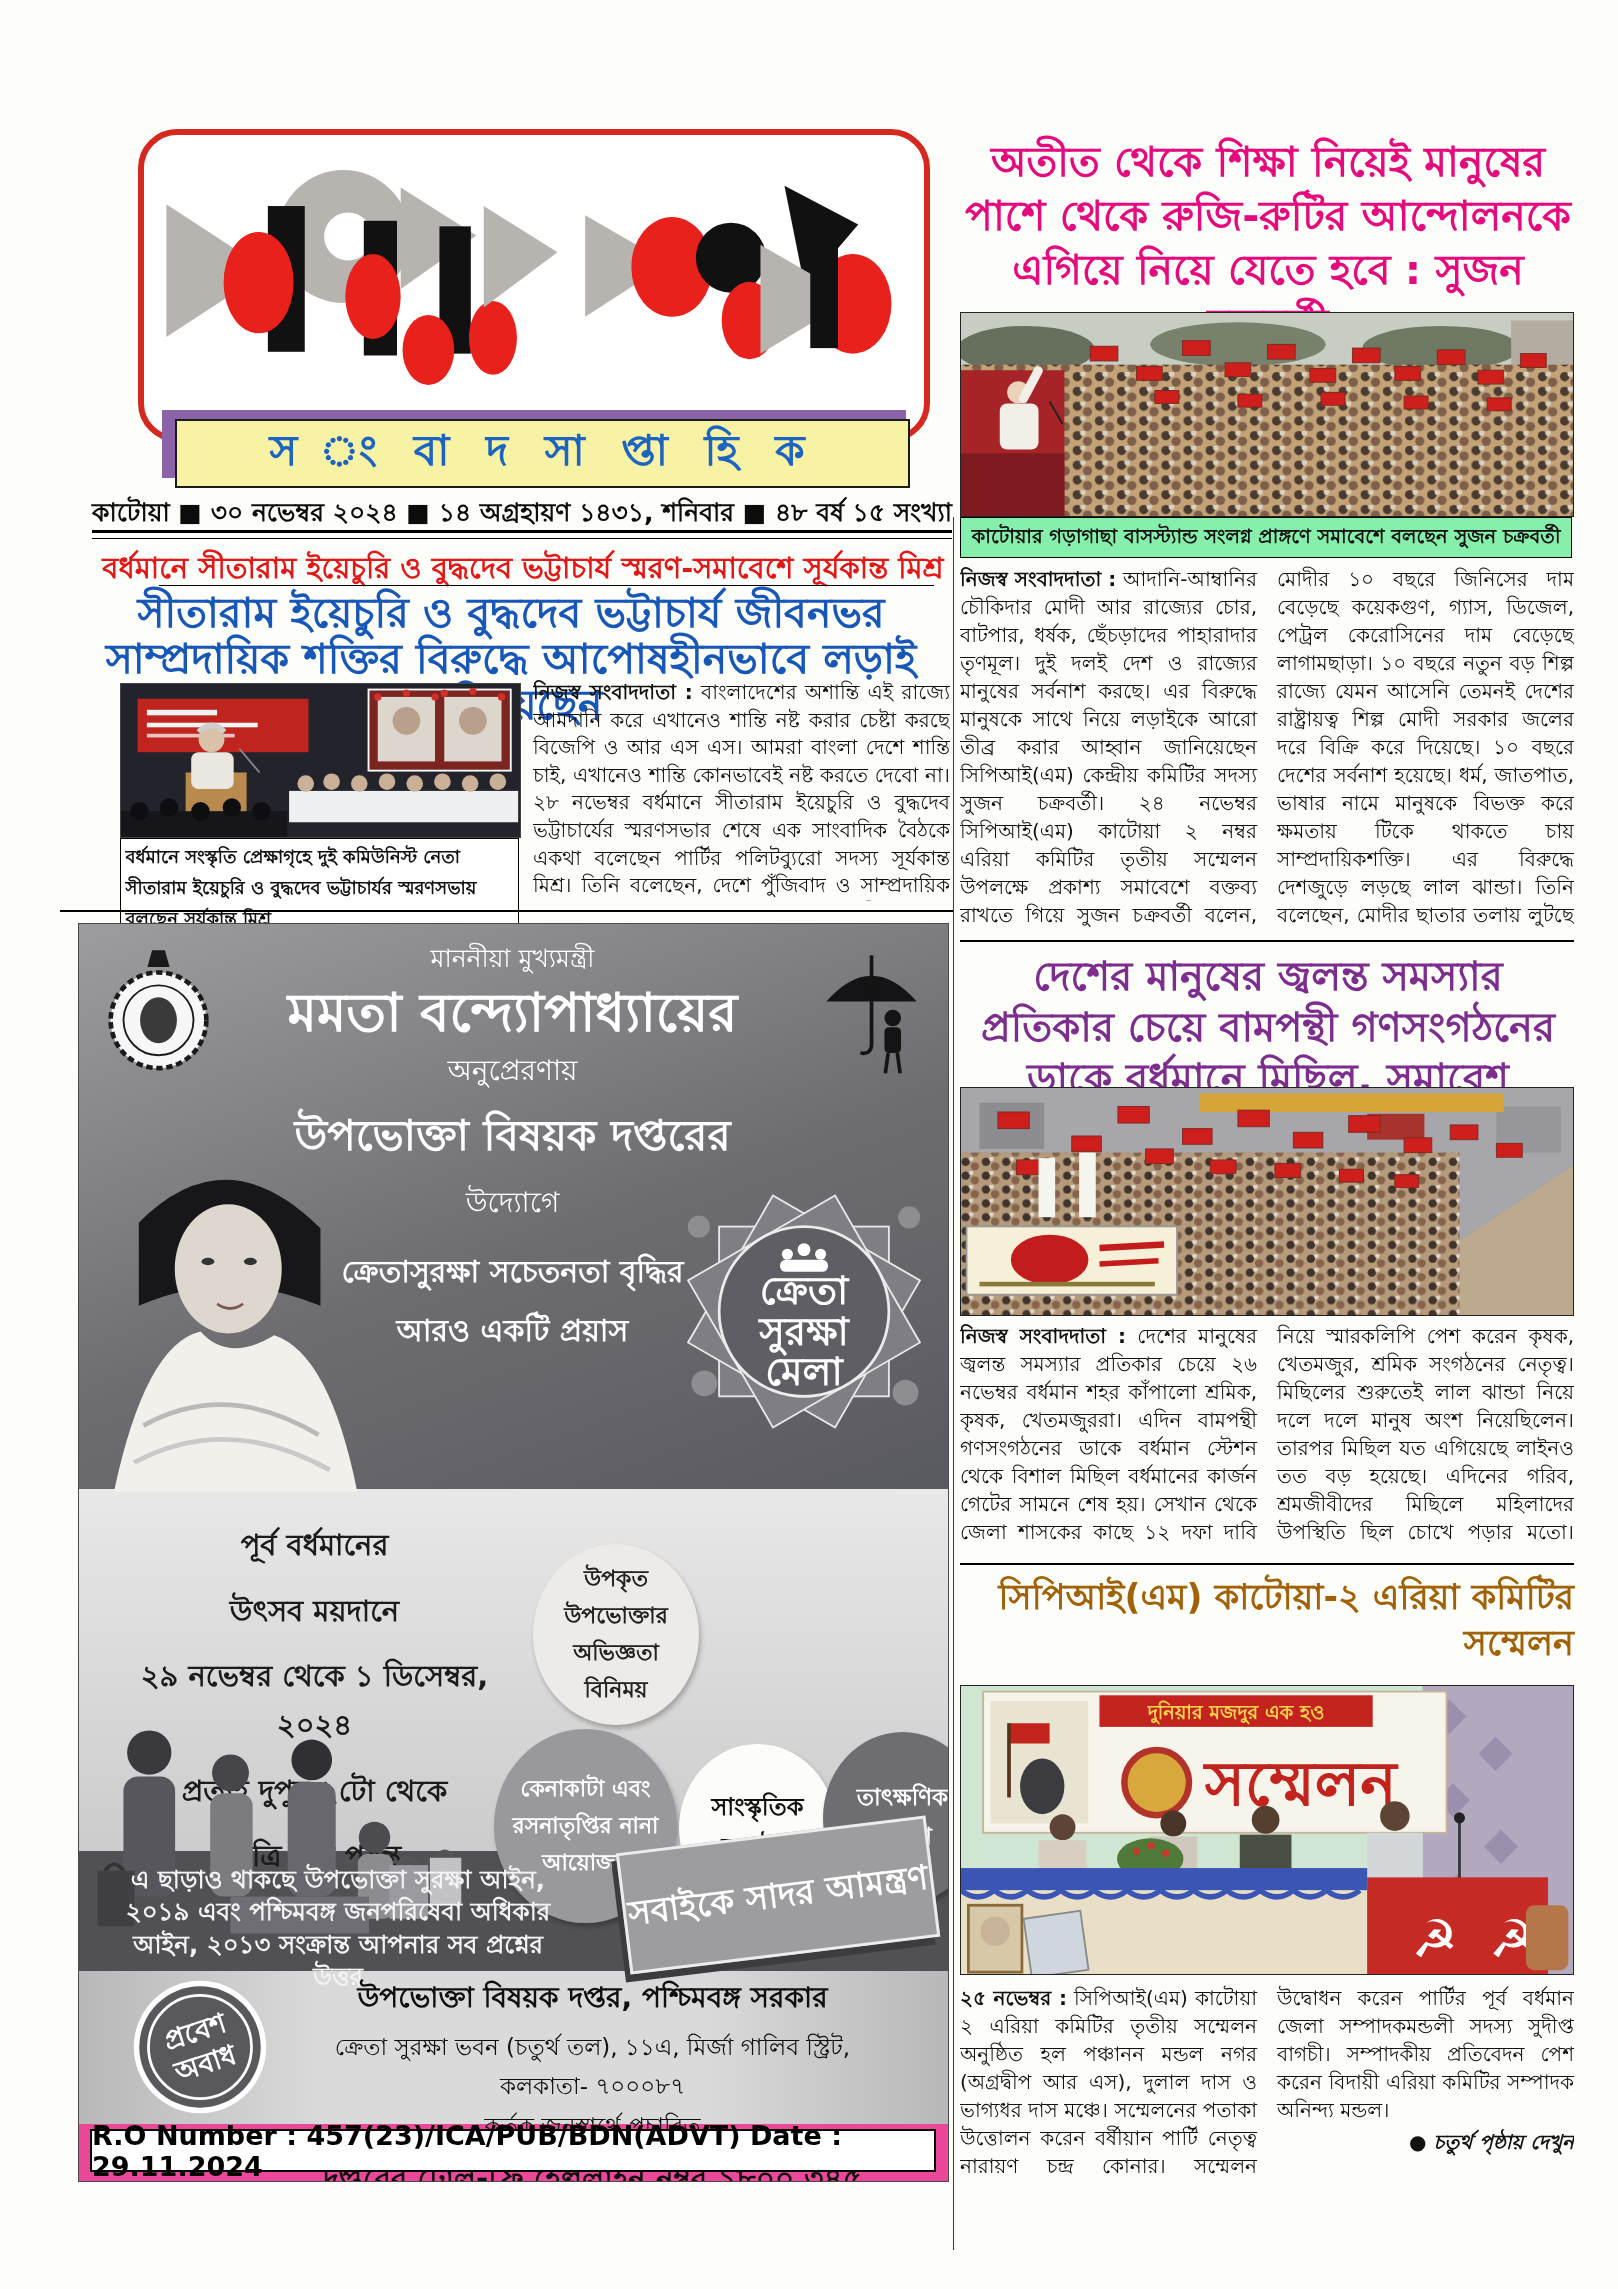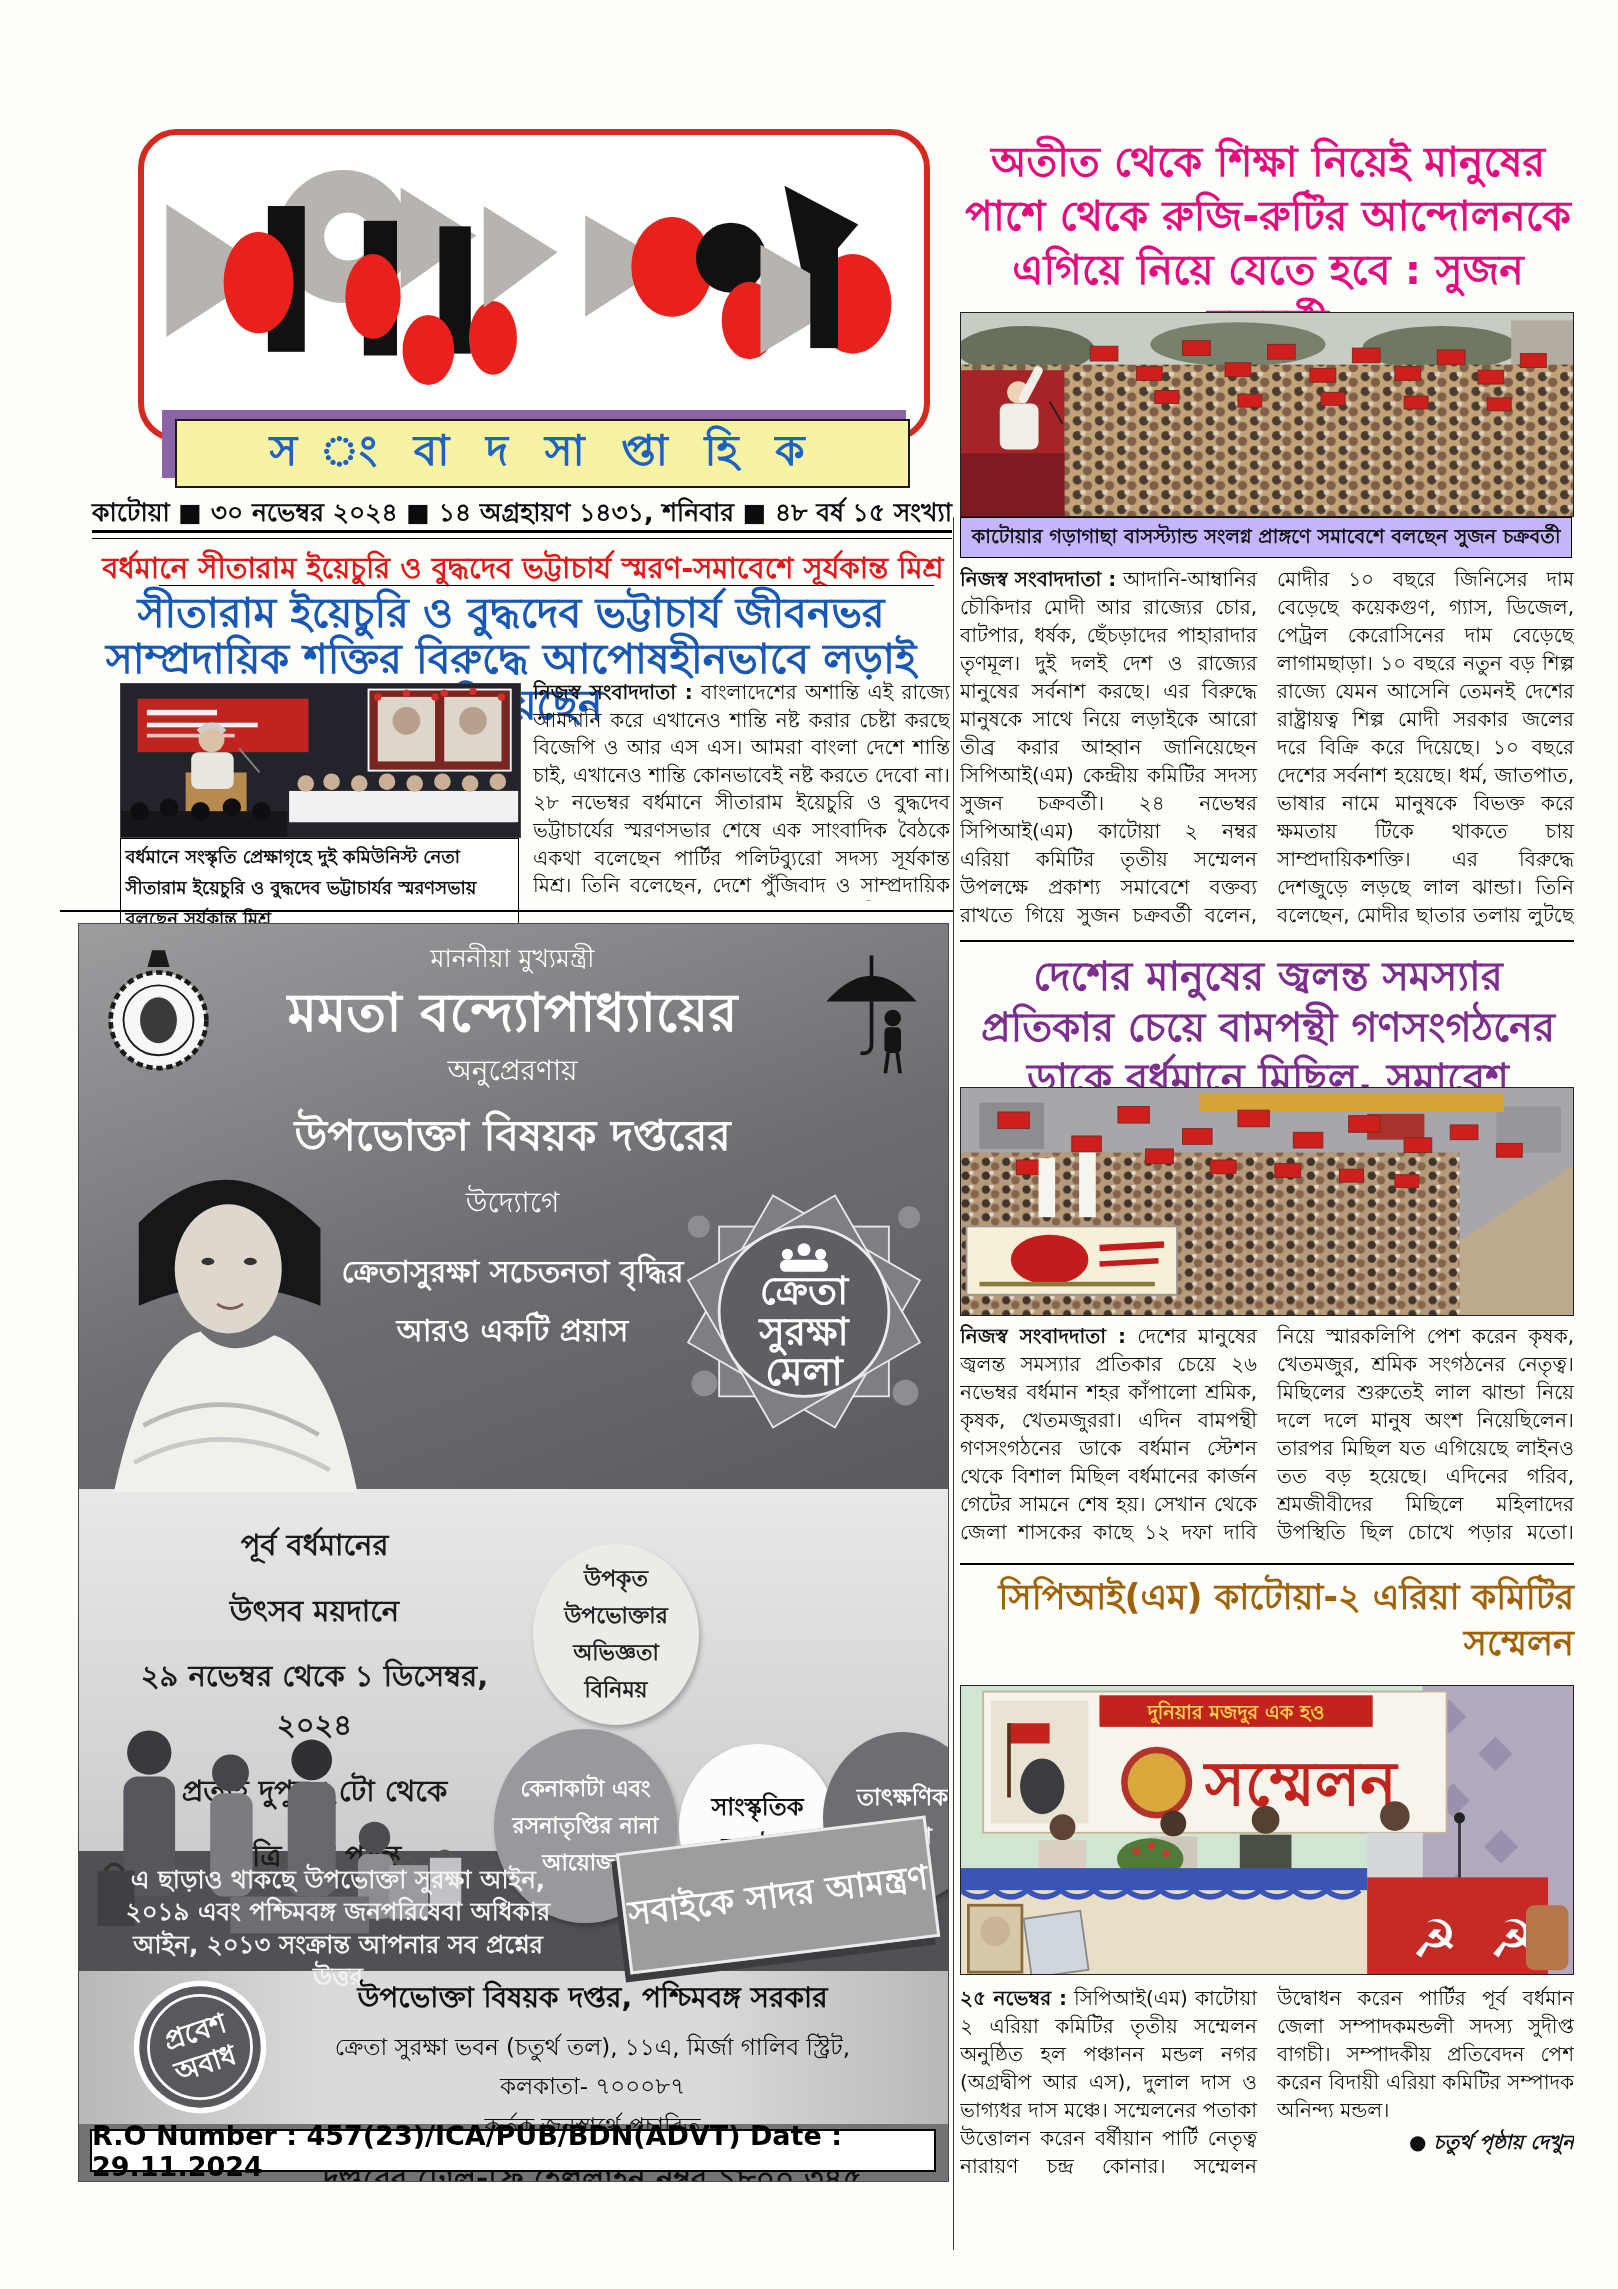--- a/index.html
+++ b/index.html
@@ -20,21 +20,21 @@
   #a1-kicker{left:102px;top:545px;width:842px;text-align:center;color:#e41717;font-size:29px;font-weight:bold;}
   #a1-kicker-rule{left:159px;top:585px;width:775px;border-top:1.8px solid #000;}
   #a1-headline{left:66px;top:591px;width:890px;text-align:center;color:#1657b8;font-size:41px;font-weight:bold;line-height:1.12;}
   #a1-photo{left:120px;top:683px;width:399px;height:153px;border:0.9px solid #444;background:#23242b;}
   #a1-caption{left:120px;top:838px;width:388px;border:1.8px solid #000;padding:3.7px 4.6px;font-size:18px;
               font-weight:bold;text-align:left;background:#fff;}
   #a1-body{left:533px;top:679px;width:417px;height:222px;font-size:20px;line-height:1.38;text-align:justify;overflow:hidden;}
   .jump{display:block;text-align:right;font-weight:bold;font-style:italic;margin-top:3.7px;}
   #a1-rule{left:60px;top:910px;width:893px;border-top:2.8px solid #000;}
   
-  #ad{left:78px;top:923px;width:869px;height:1257px;border:1.8px solid #4a4a4a;background:#737373;overflow:hidden;}
+  #ad{left:78px;top:923px;width:869px;height:1257px;border:1.8px solid #4a4a4a;background:#ec4899;overflow:hidden;}
   .ad-top{position:absolute;left:0;top:0;width:869px;height:565px;background:linear-gradient(160deg,#9d9da0 0%,#6d6d71 55%,#595960 100%);}
   .ad-light{position:absolute;left:0;top:565px;width:869px;height:362px;background:linear-gradient(180deg,#e8e8e8,#cccccc);}
   .ad-dark2{position:absolute;left:0;top:927px;width:869px;height:120px;background:#505055;}
   .ad-footer{position:absolute;left:0;top:1047px;width:869px;height:153px;background:linear-gradient(90deg,#b8b8b8,#dadada 28%,#dadada 72%,#b8b8b8);}
   #ad-toplines{position:absolute;left:138px;top:14.8px;width:591px;text-align:center;color:#fff;}
   #ad-toplines .t0{font-size:25px;margin-bottom:3.7px;}
   #ad-toplines .t1{font-size:53px;font-weight:bold;line-height:1.05;}
   #ad-toplines .t2{font-size:28px;margin:7.4px 0;}
   #ad-toplines .t3{font-size:42px;font-weight:bold;}
   #ad-toplines .t4{font-size:28px;margin:7.4px 0;}
@@ -64,21 +64,21 @@
   #ad-footer-lines{position:absolute;left:218px;top:1052px;width:591px;text-align:center;color:#0f0f0f;}
   #ad-footer-lines .f0{font-size:28px;font-weight:bold;}
   #ad-footer-lines .f1{font-size:23px;margin-top:5.5px;}
   #ad-footer-lines .f2{font-size:23px;margin-top:1.8px;}
   #ad-footer-lines .f3{font-size:29.5px;font-weight:bold;margin-top:9.2px;}
   #ad-ro{position:absolute;left:11px;top:1205px;width:842px;height:39px;background:#fff;border:2.8px solid #000;
          display:flex;align-items:center;justify-content:center;font-size:27px;font-weight:bold;color:#000;}
   
   #a2-headline{left:962px;top:135px;width:612px;text-align:center;color:#e50b7e;font-size:41px;font-weight:bold;line-height:1.32;}
   #a2-photo{left:960px;top:312px;width:612px;height:203px;border:1.8px solid #222;background:#c7cdc3;}
-  #a2-caption{left:960px;top:517px;width:601px;border:1.8px solid #000;padding:3.7px 4.6px;font-size:19.4px;font-weight:bold;text-align:center;background:#c4b5fd;}
+  #a2-caption{left:960px;top:517px;width:601px;border:1.8px solid #000;padding:3.7px 4.6px;font-size:19.4px;font-weight:bold;text-align:center;background:#86efac;}
   .twocol{column-count:2;column-gap:20px;font-size:20px;line-height:1.4;text-align:justify;overflow:hidden;}
   #a2-body{left:960px;top:565px;width:614px;height:369px;}
   #rule-r1{left:960px;top:940px;width:614px;border-top:2.8px solid #000;}
   #a3-headline{left:962px;top:951px;width:612px;text-align:center;color:#7c2d8e;font-size:40px;font-weight:bold;line-height:1.28;}
   #a3-photo{left:960px;top:1087px;width:612px;height:227px;border:1.8px solid #222;background:#a7a7ab;}
   #a3-body{left:960px;top:1322px;width:614px;height:238px;}
   #rule-r2{left:960px;top:1563px;width:614px;border-top:2.8px solid #000;}
   #a4-headline{left:962px;top:1575px;width:612px;text-align:right;color:#a16207;font-size:35px;font-weight:bold;line-height:1.3;}
   #a4-photo{left:960px;top:1685px;width:612px;height:288px;border:1.8px solid #222;background:#cfe6d2;}
   #a4-body{left:960px;top:1984px;width:614px;height:266px;}

